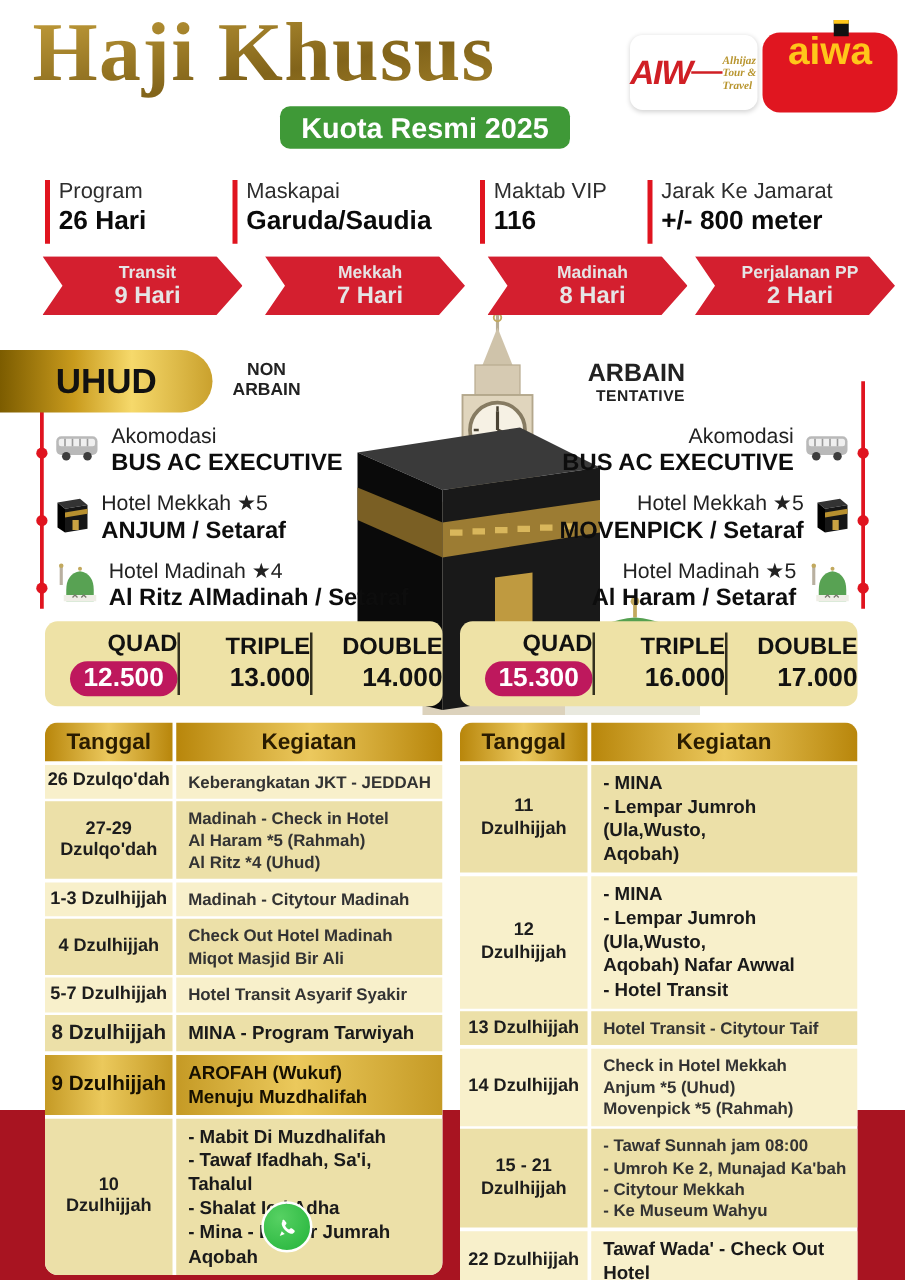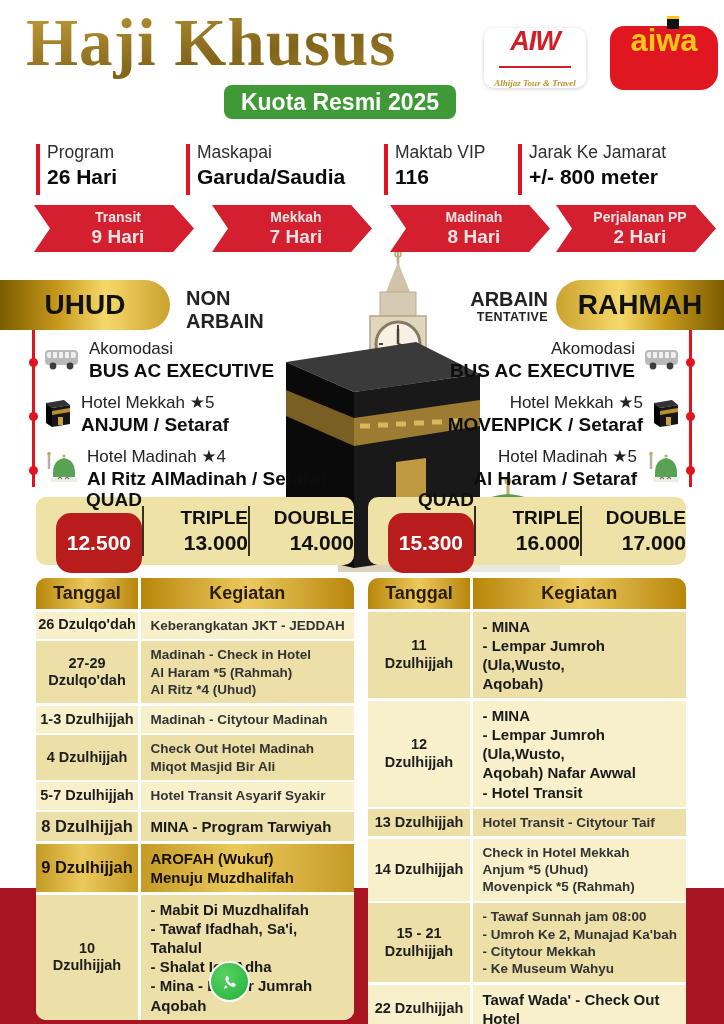--- a/index.html
+++ b/index.html
@@ -10,23 +10,23 @@
   .monuments{position:absolute;left:268px;top:250px;z-index:0;}
   .bottom-red{position:absolute;left:0;top:888px;width:724px;height:136px;
               background:#a81421;z-index:0;}
 
   
   .title{position:absolute;left:26px;top:6px;margin:0;width:470px;
          font-family:"Liberation Serif",serif;font-weight:700;font-size:67px;
          letter-spacing:1px;line-height:1.1;
          background:linear-gradient(170deg,#b99536 10%,#82641a 55%,#a8862c 95%);
          -webkit-background-clip:text;background-clip:text;color:transparent;z-index:2;}
-  .logo-aiw{position:absolute;left:484px;top:28px;width:102px;height:60px;background:#fff;
+  .logo-aiw{position:absolute;left:504px;top:28px;width:102px;height:60px;background:#fff;
             border-radius:10px;box-shadow:0 1px 4px rgba(0,0,0,.18);z-index:2;
-            display:flex;flex-direction:column;align-items:center;justify-content:space-between;}
+            display:flex;align-items:center;justify-content:space-between;}
   .aiw-main{font-size:27px;font-weight:800;font-style:italic;color:#d01f25;line-height:1;letter-spacing:-1px;}
   .aiw-rule{width:72px;height:2px;background:#d01f25;margin:2px 0 2px;}
   .aiw-sub{font-family:"Liberation Serif",serif;font-style:italic;font-size:9px;color:#b8952f;font-weight:700;}
   .logo-aiwa{position:absolute;left:610px;top:26px;width:108px;height:64px;background:#e01620;
              border-radius:14px 18px 18px 14px;z-index:2;display:flex;flex-direction:column;
              align-items:center;justify-content:center;gap:32px;}
   .aiwa-main{position:relative;font-size:31px;font-weight:800;color:#ffc61a;line-height:1;letter-spacing:0;}
   .aiwa-kaaba{position:absolute;left:54%;top:-9px;width:12px;height:10px;background:#111;
               border-top:3px solid #ffc61a;}
   .aiwa-tagline{width:80px;height:5px;background:#ffffff;border-radius:3px;margin-top:4px;opacity:.92;}
@@ -49,21 +49,21 @@
   .arrow .a-value{font-size:19px;font-weight:800;line-height:1.2;}
 
   
   .pill{position:absolute;top:280px;height:50px;z-index:2;display:flex;align-items:center;
         justify-content:center;font-size:28px;font-weight:800;color:#111;}
   .pill-left{left:0;width:170px;border-radius:0 26px 26px 0;
      background:linear-gradient(90deg,#7c5c00,#c99b1d 35%,#f6d96b 62%,#caa12d);}
   .pill-right{left:556px;width:168px;border-radius:26px 0 0 26px;
      background:linear-gradient(270deg,#7c5c00,#c99b1d 35%,#f6d96b 62%,#caa12d);}
   .ptype{position:absolute;z-index:2;color:#222;font-weight:700;}
-  .ptype-left{left:186px;top:287px;font-size:20px;line-height:1.15;}
+  .ptype-left{left:186px;top:287px;font-size:14px;line-height:1.15;text-align:center;}
   .ptype-right{left:430px;top:289px;width:118px;text-align:right;}
   .ptype-right .t1{font-size:20px;font-weight:800;line-height:1.05;}
   .ptype-right .t2{font-size:12.5px;font-weight:800;letter-spacing:.4px;}
 
   
   .vline{position:absolute;width:3px;background:#e0141f;top:305px;height:182px;z-index:1;}
   .vline-left{left:32px;} .vline-right{left:689px;}
   .dot{position:absolute;width:9px;height:9px;border-radius:50%;background:#e0141f;z-index:1;}
   .accom-row{position:absolute;display:flex;align-items:center;gap:9px;z-index:2;}
   .accom-row .txt{display:flex;flex-direction:column;}
@@ -73,21 +73,21 @@
   .accom-icon{flex:0 0 auto;}
 
   
   .pricebox{position:absolute;top:497px;width:318px;height:68px;background:#eee2a6;
             border-radius:10px;display:flex;z-index:2;}
   .pcell{flex:1;display:flex;flex-direction:column;align-items:flex-end;justify-content:center;
          position:relative;line-height:1.2;}
   .pcell + .pcell::before{content:"";position:absolute;left:0;top:9px;bottom:9px;width:2px;background:#33301f;}
   .proom{font-size:19px;font-weight:800;color:#111;}
   .pprice{font-size:21px;font-weight:800;color:#111;margin-top:1px;}
-  .pprice.green{background:#b91c1c;color:#fff;border-radius:15px;padding:16px 11px;line-height:1.35;}
+  .pprice.green{background:#be185d;color:#fff;border-radius:15px;padding:0 11px;line-height:1.35;}
 
   
   .itable{position:absolute;top:578px;width:318px;display:grid;
           grid-template-columns:102px 1fr;gap:2.5px;background:#fff;border-radius:10px;
           overflow:hidden;z-index:2;}
   .hcell{background:linear-gradient(90deg,#b8860b,#ecc95e 50%,#b8860b);
          color:#2a1c00;font-weight:800;font-size:18px;text-align:center;padding:5px 0;}
   .dcell{display:flex;align-items:center;justify-content:center;text-align:center;
          font-weight:700;font-size:14.5px;color:#1d1d1d;white-space:pre-line;
          line-height:1.2;padding:4px 2px;}
@@ -212,21 +212,20 @@
 
   <div class="pill pill-left">UHUD</div>
   <div class="ptype ptype-left">
     <div>NON</div>
     <div>ARBAIN</div>
   </div>
   <div class="ptype ptype-right">
     <div class="t1">ARBAIN</div>
     <div class="t2">TENTATIVE</div>
   </div>
-  <div class="pill pill-right">RAHMAH</div>
 
   <div class="vline vline-left"></div>
   <div class="vline vline-right"></div>
   <div class="dot" style="left:29px;top:358px"></div>
   <div class="dot" style="left:29px;top:412px"></div>
   <div class="dot" style="left:29px;top:466px"></div>
   <div class="dot" style="left:686px;top:358px"></div>
   <div class="dot" style="left:686px;top:412px"></div>
   <div class="dot" style="left:686px;top:466px"></div>
 

